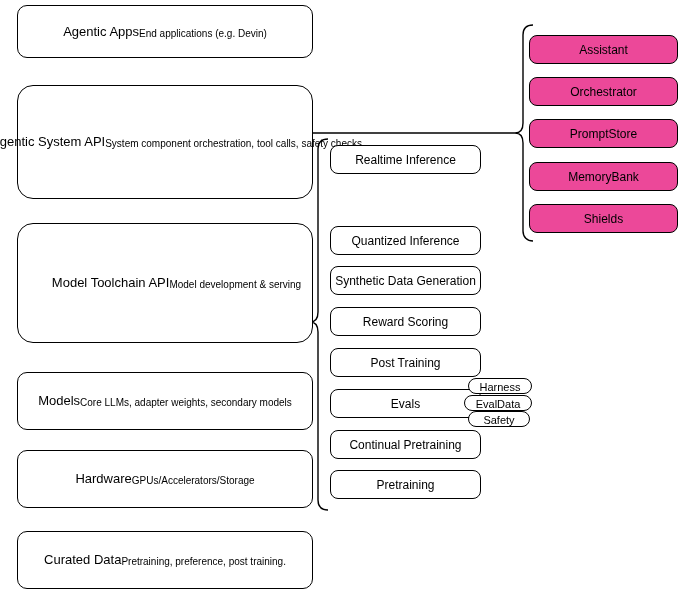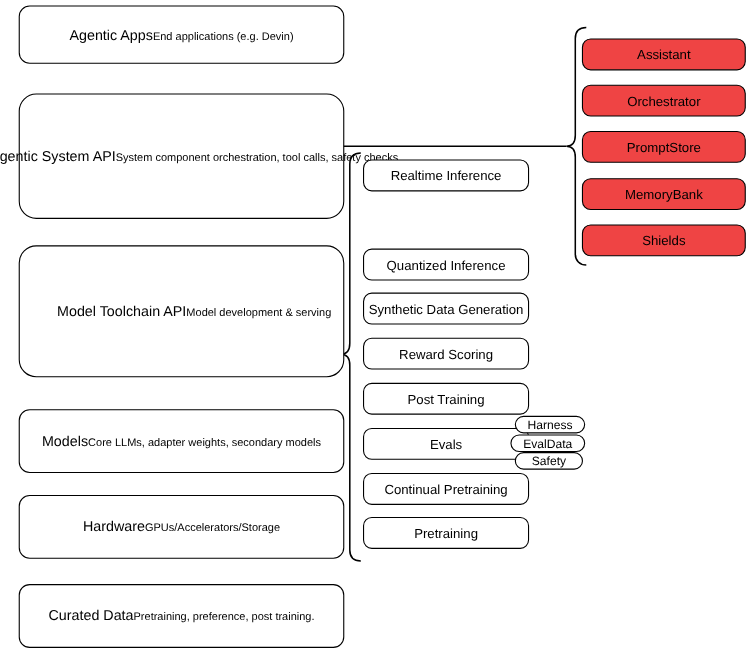--- a/index.html
+++ b/index.html
@@ -69,21 +69,21 @@
     box-sizing: border-box;
   }
   
   .rbox {
     position: absolute;
     left: 529px;
     width: 149px;
     height: 29px;
     border: 1.4px solid #000000;
     border-radius: 8px;
-    background: #ef4444;
+    background: #ec4899;
     display: flex;
     align-items: center;
     justify-content: center;
     font-size: 12px;
     white-space: nowrap;
     box-sizing: border-box;
   }
   
   .oval {
     position: absolute;

